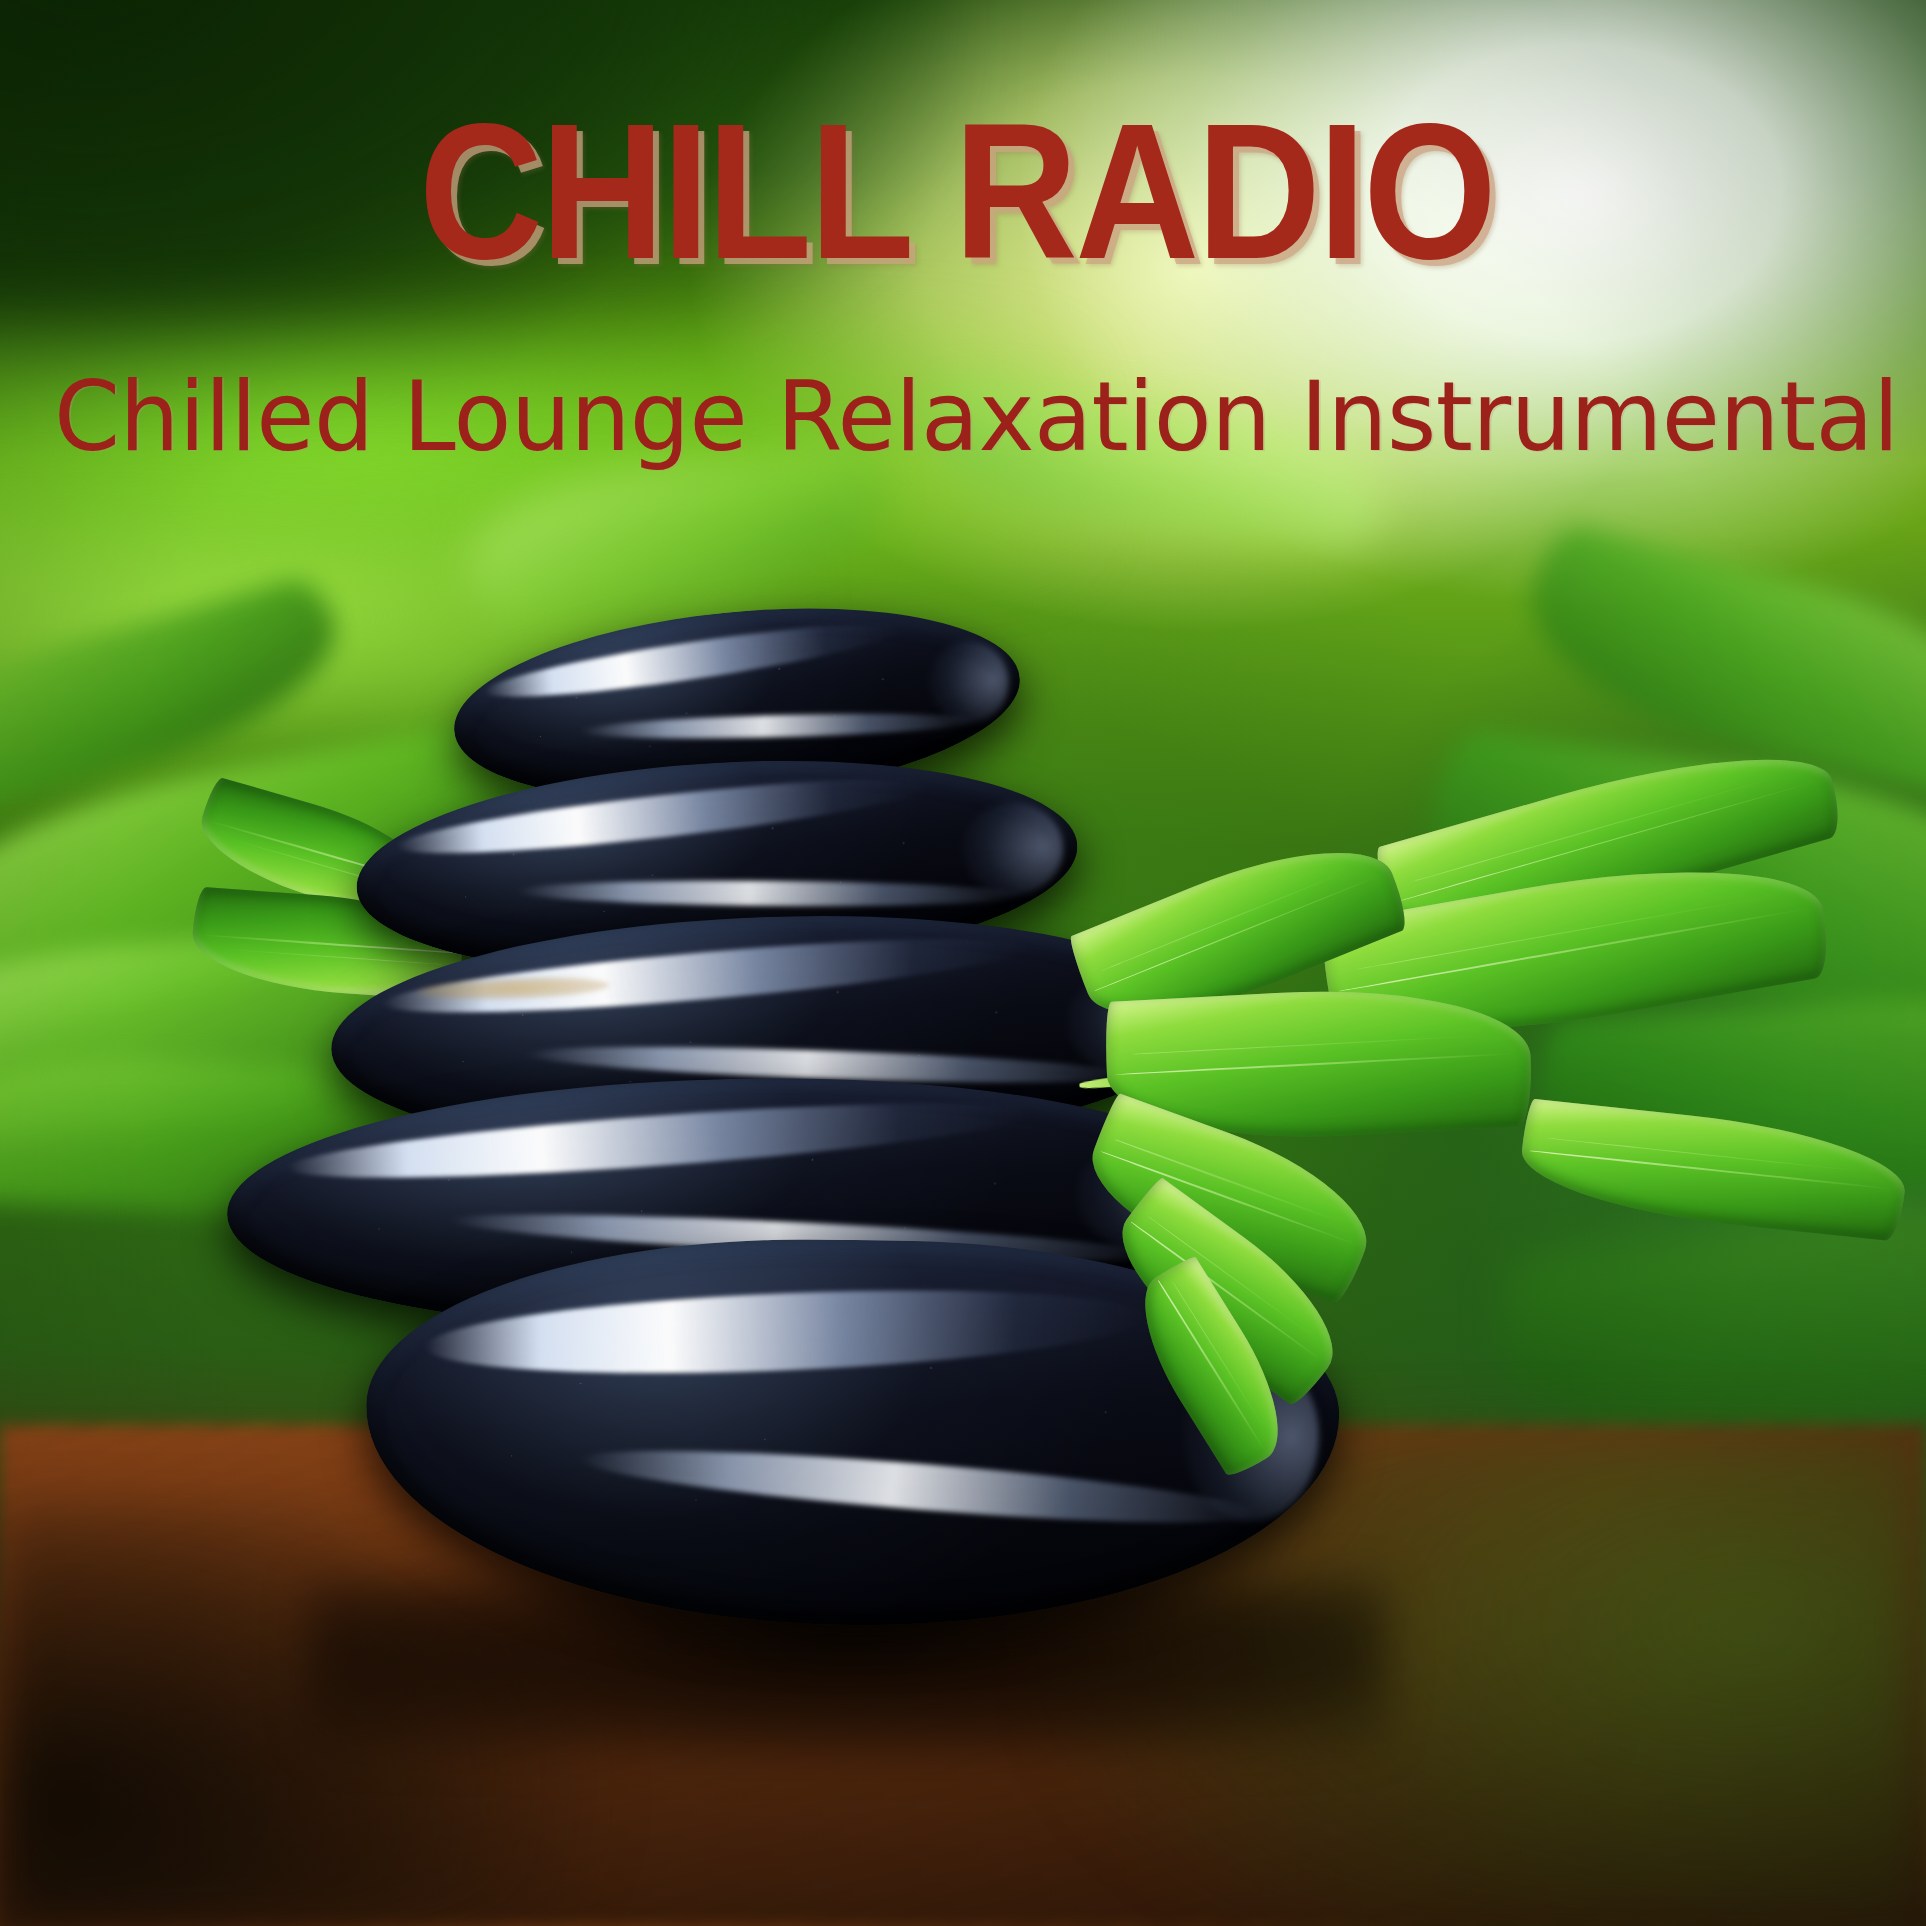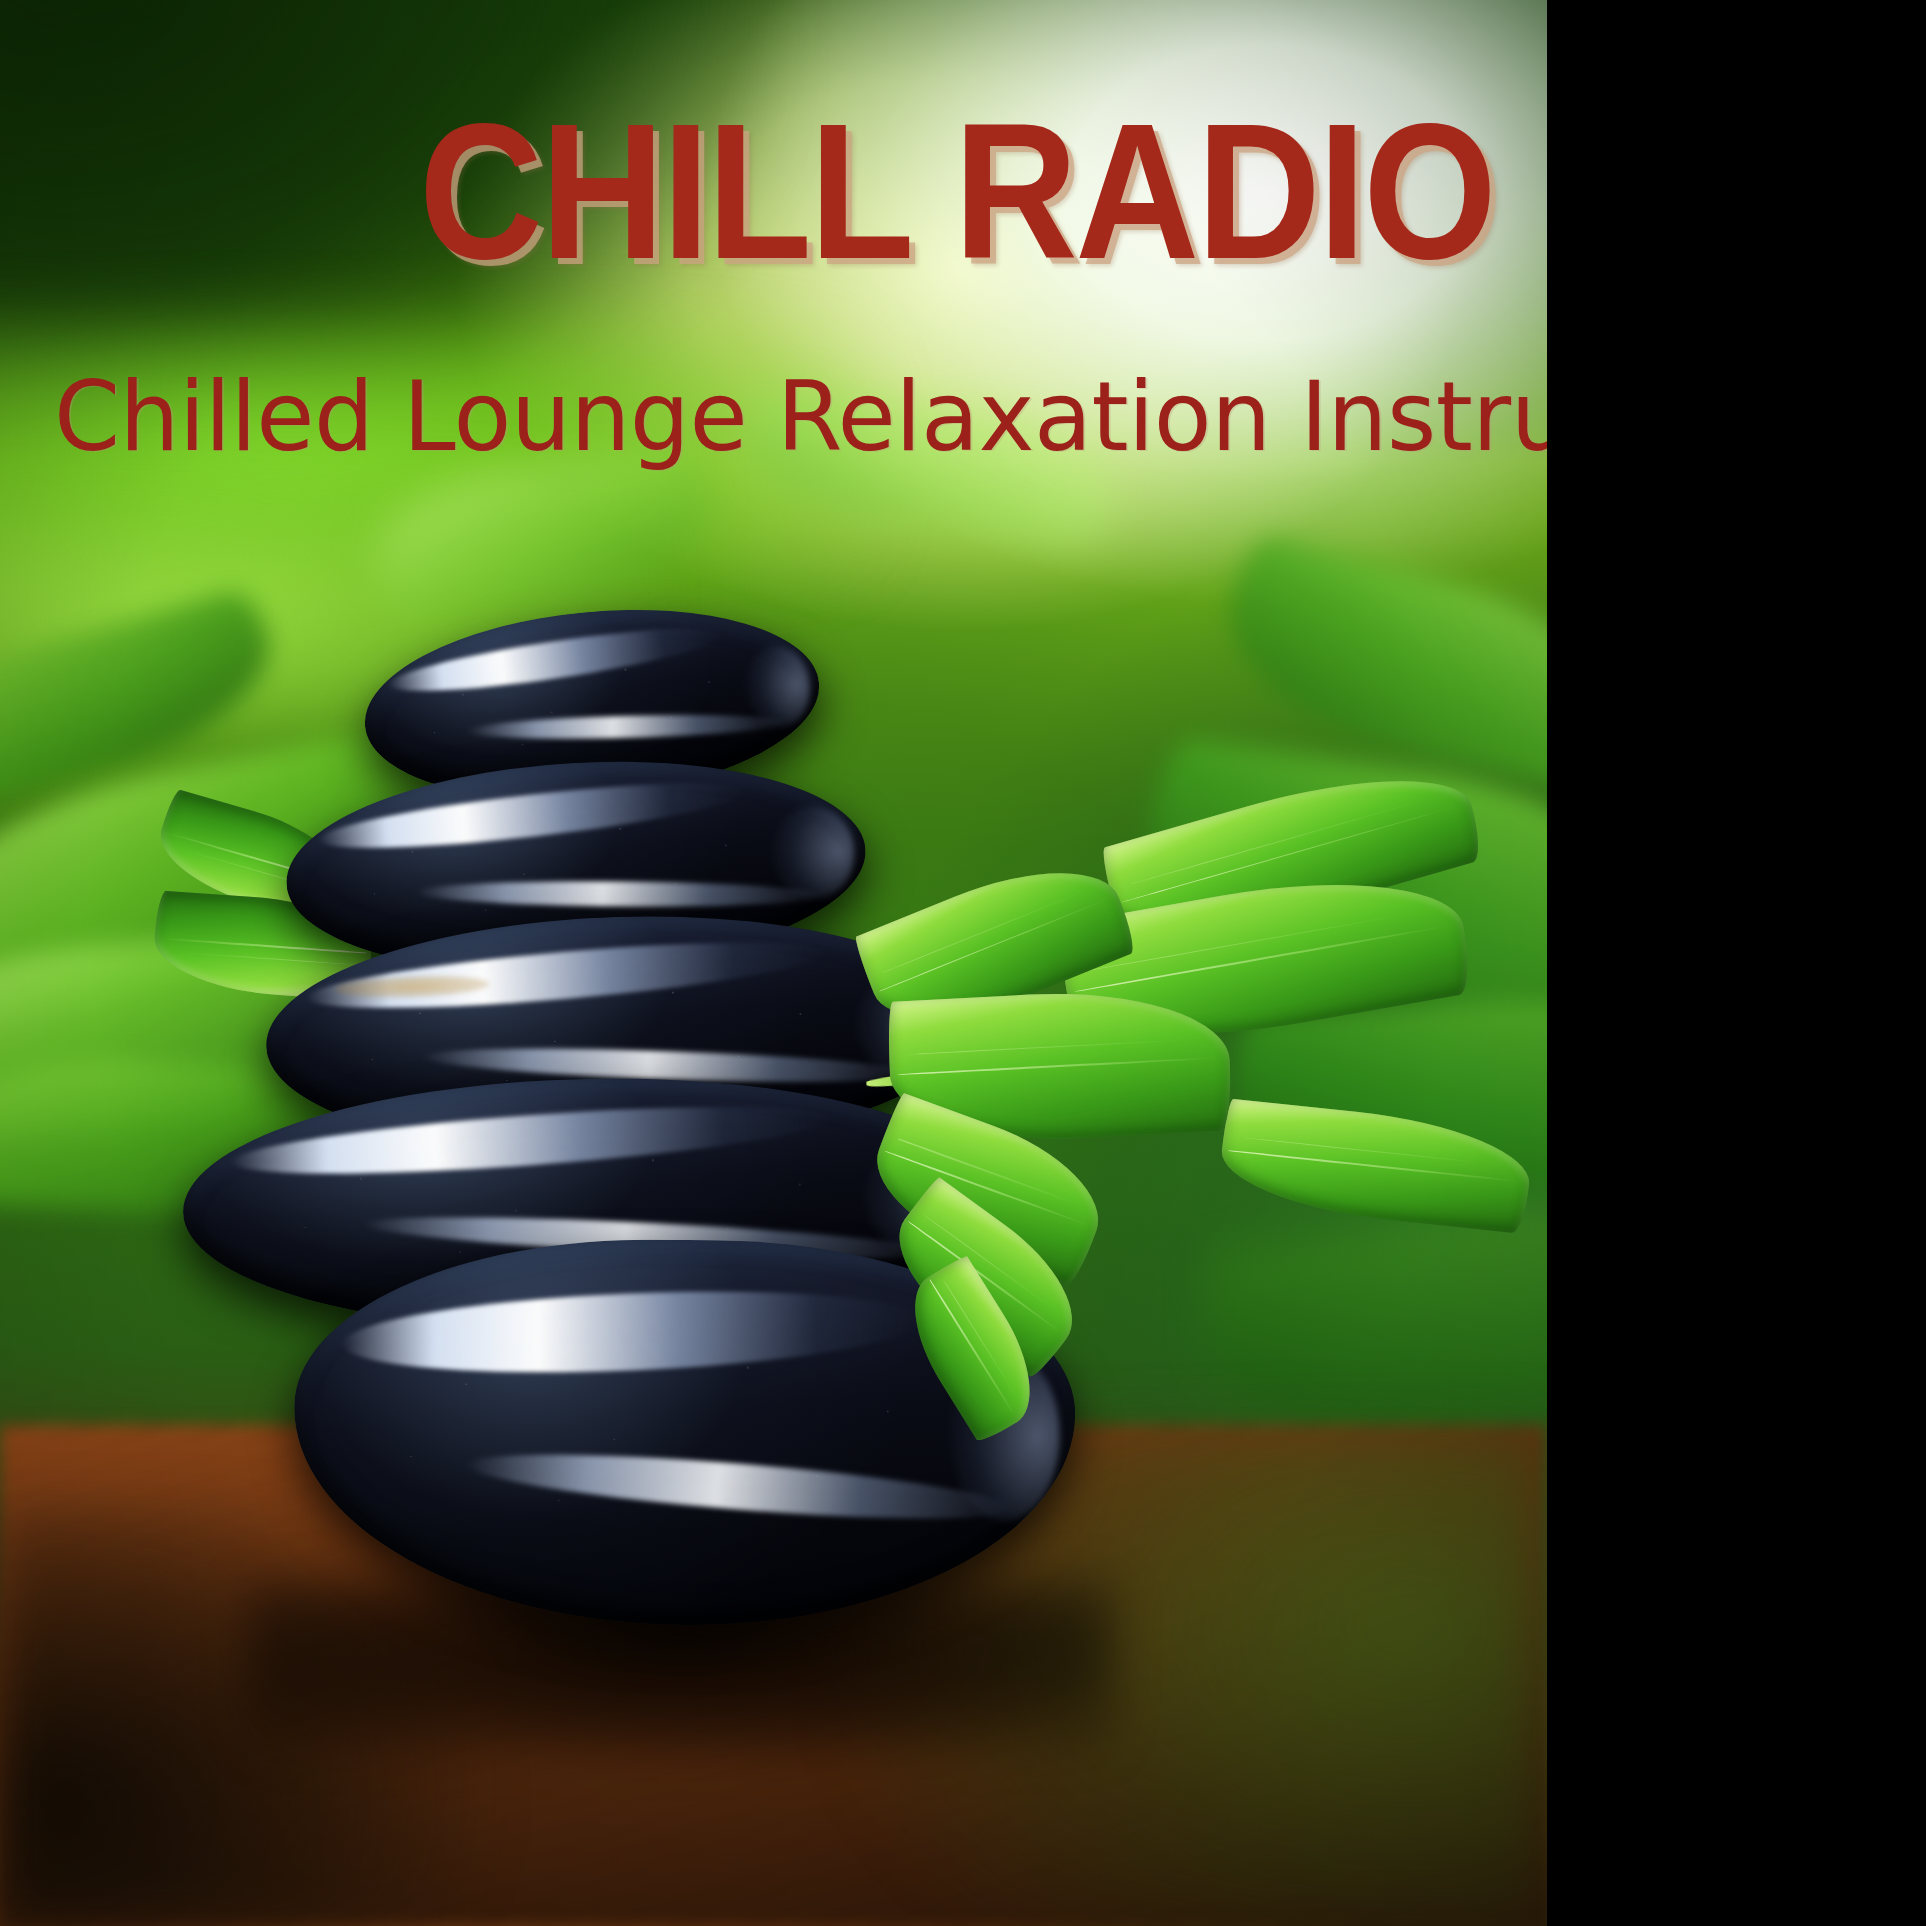--- a/index.html
+++ b/index.html
@@ -1,21 +1,21 @@
 <!DOCTYPE html>
 <html style="font-size:7.7px"><head>
 <meta charset="utf-8">
 <title>Chill Radio</title>
 <style>
   html,body{margin:0;padding:0;background:#000;}
   *{box-sizing:border-box;}
 
   .cover{
     position:relative;
-    width:1547px;height:1926px;
+    width:1926px;height:1926px;
     overflow:hidden;
     font-family:"Liberation Sans", sans-serif;
     background:#fde047;
   }
 
   
   .bg-base{
     position:absolute;inset:0;
     background:
       

